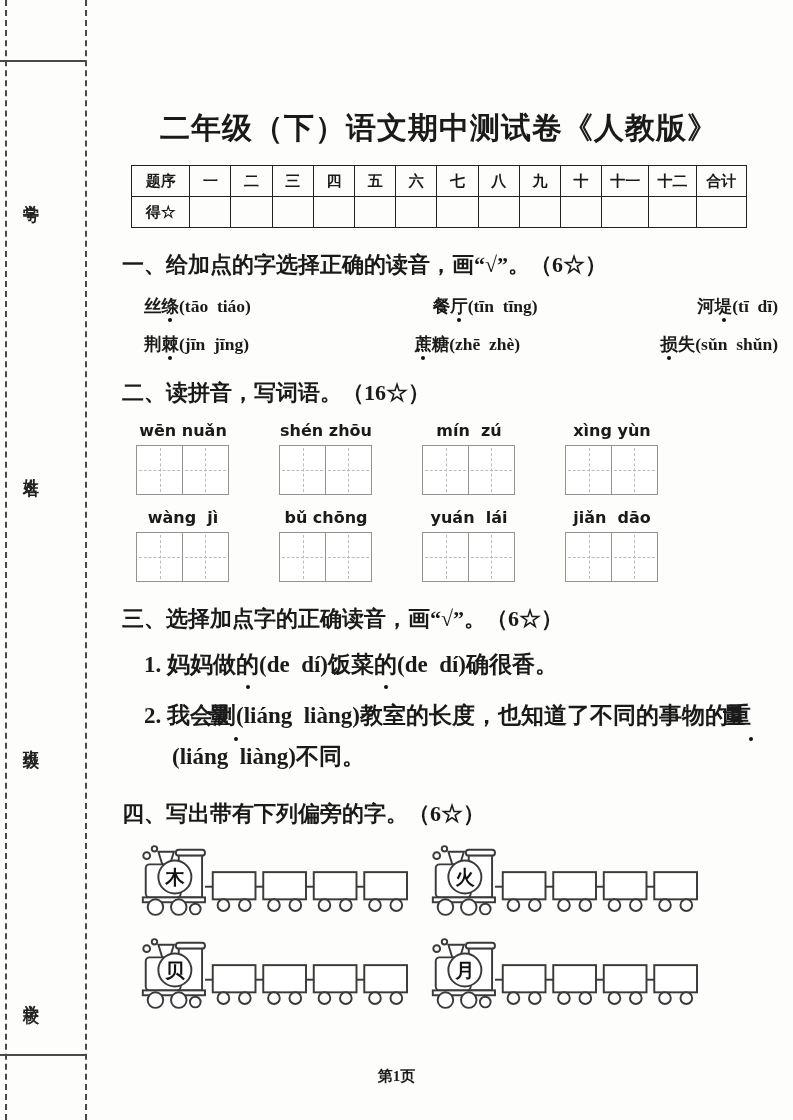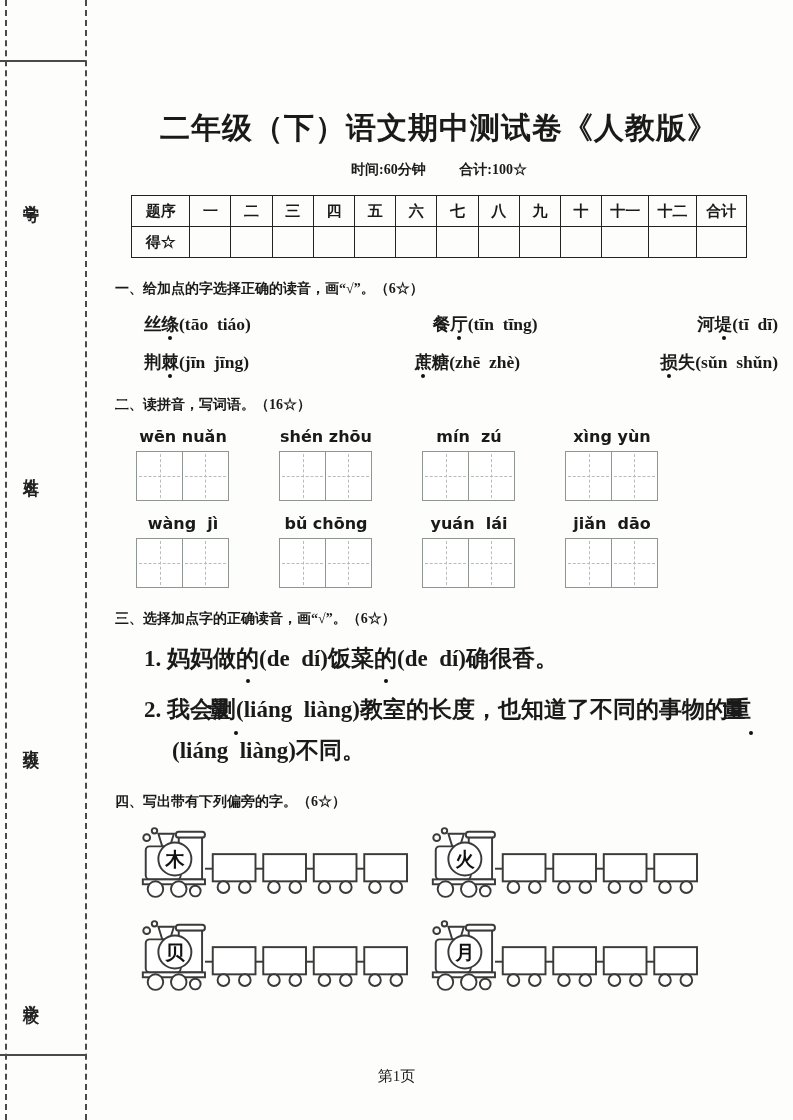--- a/index.html
+++ b/index.html
@@ -18,21 +18,21 @@
              font-weight:bold; font-size:16px; letter-spacing:3px; color:#222; }
 
   .content { position:absolute; left:100px; top:12px; width:678px; }
   .title { margin-top:96px; text-align:center; font-size:30px; font-weight:bold; letter-spacing:1px; }
   .meta { margin-top:12px; text-align:center; font-size:14px; font-weight:bold; }
   .meta span + span { margin-left:30px; }
 
   .score-table { margin:16px auto 0; border-collapse:collapse; table-layout:fixed; width:616px; }
   .score-table td { border:1.5px solid #222; height:31px; text-align:center; font-size:15px; font-weight:bold; padding:0; overflow:hidden;font-family:Liberation Serif, serif; }
 
-  .sec-title { margin:22px 0 0 15px; font-size:14px; font-weight:bold; }
+  .sec-title { margin:22px 0 0 22px; font-size:22px; font-weight:bold; }
 
   [data-bind], .pseg, .pinyin { white-space:pre-wrap; }
 
   .s1-row { display:flex; padding-left:44px; margin-top:14px; font-size:17.5px; font-weight:bold;justify-content:space-between; }
   .s1-row .c1 { width:224px; }
   .s1-row .c2 { width:200px; }
 
   .pseg.dotted { display:inline-block; position:relative; }
   .pseg.dotted::after { content:""; position:absolute; left:50%; bottom:-4px; transform:translateX(-50%);
                         width:4px; height:4px; border-radius:50%; background:#111; }
@@ -47,21 +47,21 @@
   .cell::before { content:""; position:absolute; left:2px; right:2px; top:50%; border-top:1px dashed #b9bdb9; }
   .cell::after  { content:""; position:absolute; top:2px; bottom:2px; left:50%; border-left:1px dashed #b9bdb9; }
 
   .sentence { margin-top:11px; padding-left:44px; font-size:23px; font-weight:bold; line-height:1.75; }
   .sentence.hang { padding-left:72px; text-indent:-28px; }
 
   .trains { display:flex; flex-wrap:wrap; padding-left:36px; margin-top:14px; column-gap:18px; row-gap:16px; }
   .train { width:272px; height:auto; }
   .train-char { font-size:20px; font-weight:bold; fill:#111; font-family:"Liberation Serif",serif; }
 
-  .footer { position:absolute; left:0; right:0; bottom:34px; text-align:center; font-size:15px; font-weight:normal; }
+  .footer { position:absolute; left:0; right:0; bottom:34px; text-align:center; font-size:15px; font-weight:bold; }
 </style>
 </head>
 <body>
 
 <svg width="0" height="0" style="position:absolute" aria-hidden="true">
   <defs>
     <g id="train-shape" fill="#ffffff" stroke="#3a3a3a" stroke-width="2">
       <circle cx="11" cy="13" r="3.5" fill="none"></circle>
       <circle cx="19" cy="6" r="2.8" fill="none"></circle>
       <path d="M23 9 L39 9 L35 22 L27 22 Z"></path>
@@ -98,24 +98,20 @@
   <div class="cut-v inner"></div>
   <div class="tick tick-top"></div>
   <div class="tick tick-bottom"></div>
   <div class="m-label" style="top:192px" data-bind="margin.labels.0">学号：</div>
   <div class="m-label" style="top:465px" data-bind="margin.labels.1">姓名：</div>
   <div class="m-label" style="top:737px" data-bind="margin.labels.2">班级：</div>
   <div class="m-label" style="top:992px" data-bind="margin.labels.3">学校：</div>
 
   <div class="content">
     <h1 class="title" data-bind="header.title">二年级（下）语文期中测试卷《人教版》</h1>
-    <div class="meta">
-      <span data-bind="header.time">时间:60分钟</span>
-      <span data-bind="header.total">合计:100☆</span>
-    </div>
 
     <table class="score-table">
       <colgroup>
         <col style="width:58px">
         <col span="10" style="width:41px">
         <col span="2" style="width:47px">
         <col style="width:50px">
       </colgroup>
       <tbody>
           <tr>

